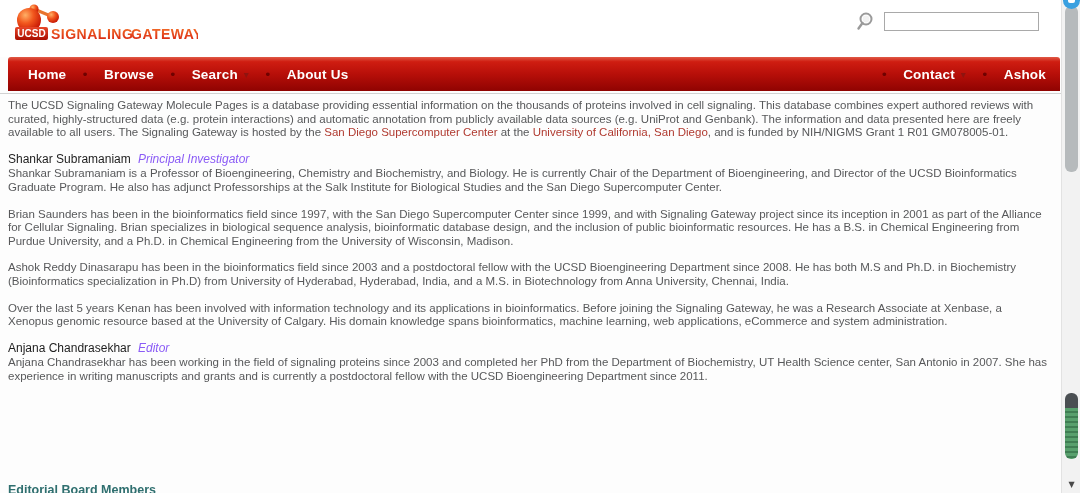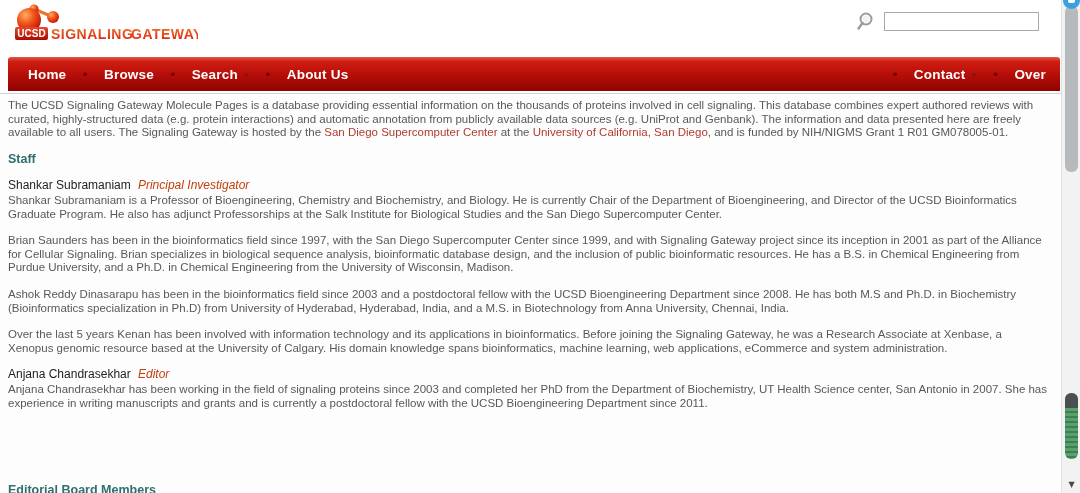--- a/index.html
+++ b/index.html
@@ -43,21 +43,21 @@
     position:absolute; top:99px; left:8px; width:1042px;
     color:#57585a; font-size:11.5px; line-height:13.6px;
   }
   .intro a { color:#b03a30; text-decoration:none; cursor:pointer; }
   .section-heading {
     color:#2f6f6f; font-weight:bold; font-size:12.5px; margin-top:13px;
   }
   .member { margin-top:13px; }
   .member .who { margin-bottom:1px; }
   .member .name { font-weight:normal; font-size:12px; color:#1d1d1d; }
-  .member .role { font-style:italic; font-size:12px; color:#c2410c; margin-left:4px; }
+  .member .role { font-style:italic; font-size:12px; color:#8b5cf6; margin-left:4px; }
   .footer-heading {
     position:absolute; top:483px; left:8px;
     color:#2f6f6f; font-weight:bold; font-size:12.5px;
   }
   
   .scrollbar {
     position:absolute; top:0; right:0; width:19px; height:493px;
     background:#f2f2f2; border-left:1px solid #e2e2e2;
   }
   .sb-thumb {
@@ -152,30 +152,29 @@
         </span>
     </div>
     <div class="nav-group">
       <span class="nav-sep">•</span>
       <span class="nav-item">
         <span>Contact</span>
         <span class="caret">▾</span>
       </span>
       <span class="nav-sep">•</span>
       <span class="nav-item">
-          <span>Over</span>
+          <span>Ashok</span>
         </span>
     </div>
   </div>
   <div class="top-rule"></div>
 
   <div class="content">
     <div class="intro"><span>The UCSD Signaling Gateway Molecule Pages is a database providing essential information on the thousands of proteins involved in cell signaling. This database combines expert authored reviews with curated, highly-structured data (e.g. protein interactions) and automatic annotation from publicly available data sources (e.g. UniProt and Genbank). The information and data presented here are freely available to all users. The Signaling Gateway is hosted by the </span><a>San Diego Supercomputer Center</a><span> at the </span><a>University of California, San Diego</a><span>, and is funded by NIH/NIGMS Grant 1 R01 GM078005-01.</span></div>
 
-    <div class="section-heading">Staff</div>
 
     <div class="member">
       <div class="who">
         <span class="name">Shankar Subramaniam</span>
         <span class="role">Principal Investigator</span>
       </div>
       <div class="bio">Shankar Subramaniam is a Professor of Bioengineering, Chemistry and Biochemistry, and Biology. He is currently Chair of the Department of Bioengineering, and Director of the UCSD Bioinformatics Graduate Program. He also has adjunct Professorships at the Salk Institute for Biological Studies and the San Diego Supercomputer Center.</div>
     </div>
 
     <div class="member">

